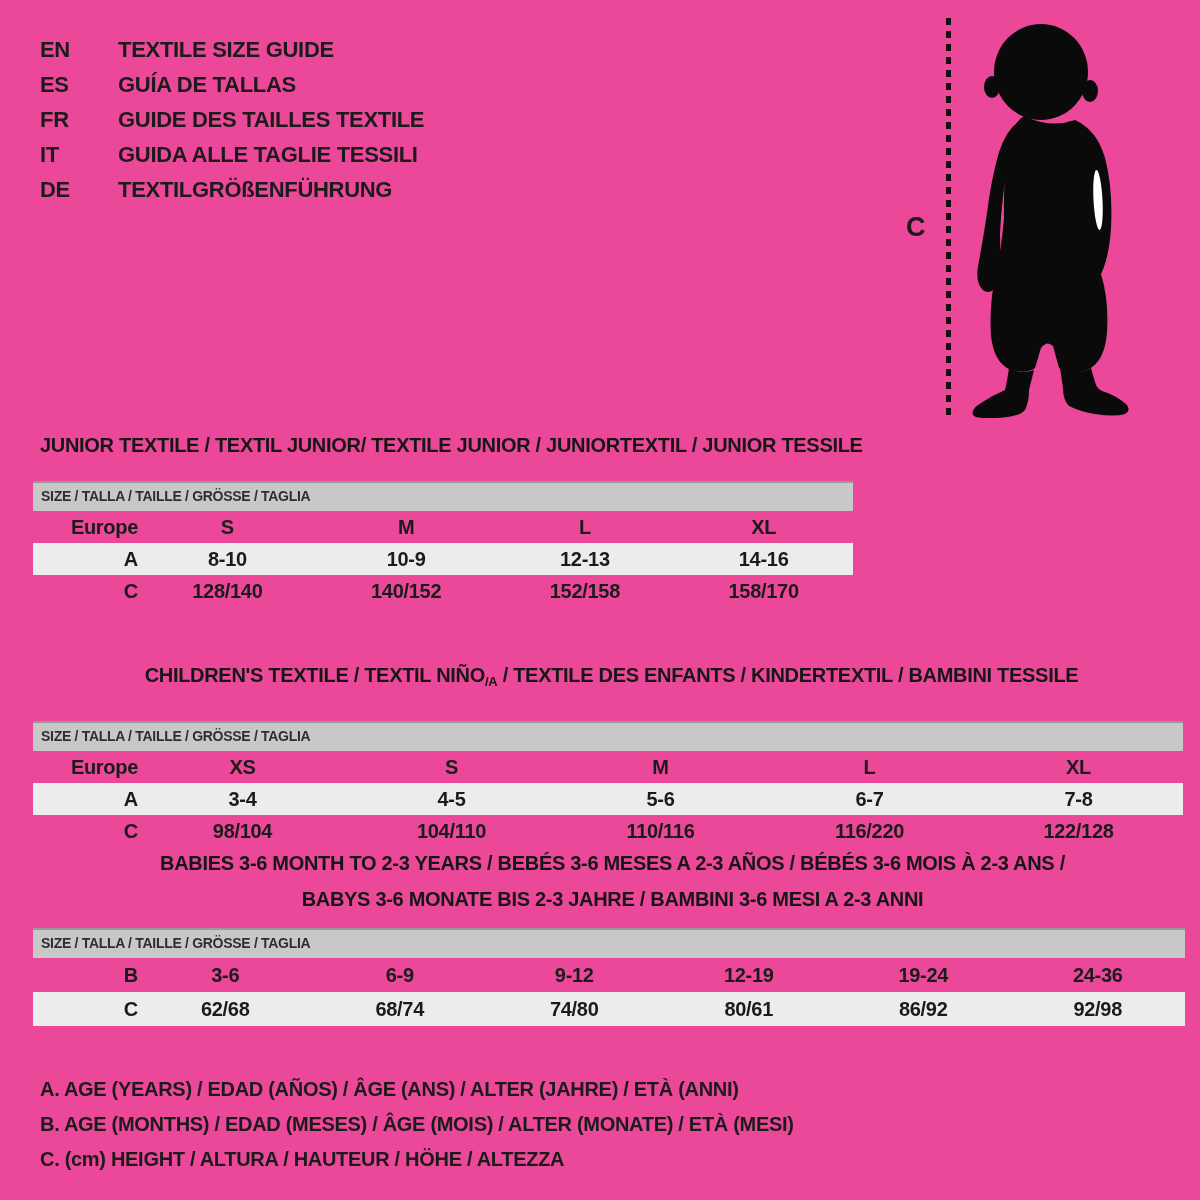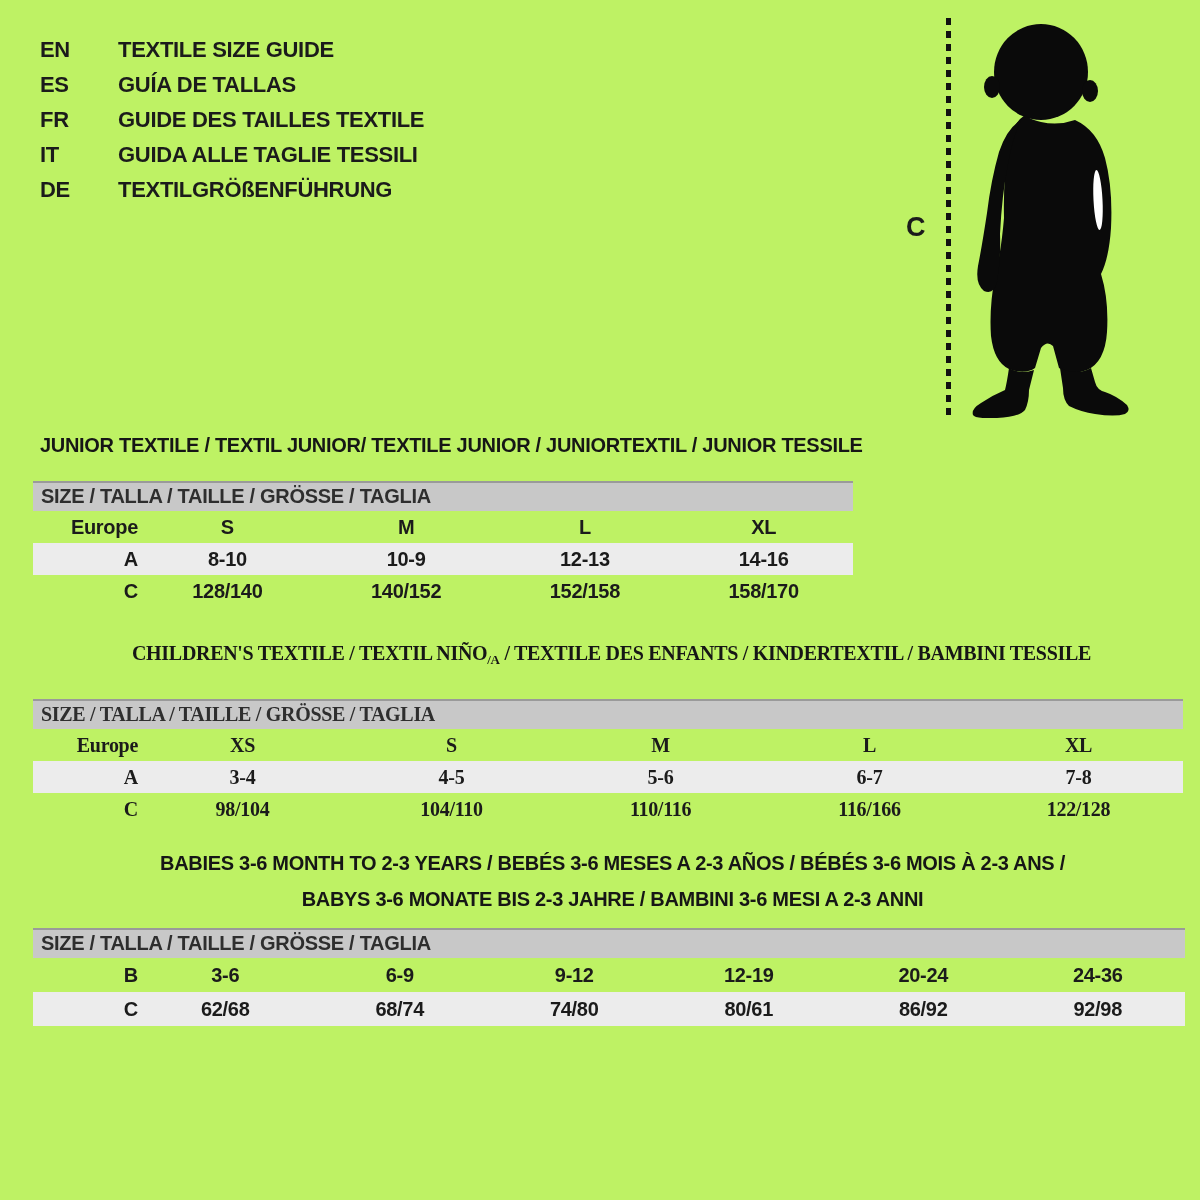--- a/index.html
+++ b/index.html
@@ -1,17 +1,17 @@
 <!DOCTYPE html>
 <html><head>
 <meta charset="utf-8">
 <style>
   html,body{margin:0;padding:0;background:#fff;}
   #page{
-    position:relative;width:1200px;height:1200px;background:#bef264;
+    position:relative;width:1200px;height:1200px;background:#ec4899;
     font-family:"Liberation Sans",sans-serif;color:#1b1b1b;overflow:hidden;
     -webkit-font-smoothing:antialiased;
   }
   
   .langs{position:absolute;left:40px;top:32px;}
   .lang-row{display:flex;height:35px;align-items:center;font-size:22px;font-weight:700;letter-spacing:-0.3px;}
   .lang-code{width:78px;}
   
   .measure-line{
     position:absolute;left:946px;top:18px;width:5px;height:398px;
@@ -21,31 +21,31 @@
   .baby-svg{position:absolute;left:962px;top:18px;}
   
   .sec{position:absolute;left:33px;}
   .sec-title{
     margin:0 0 0 7px;font-size:20px;font-weight:700;letter-spacing:-0.3px;
     line-height:24px;color:#161616;white-space:nowrap;text-align:center;
   }
   .sec-title .subab{font-size:13px;vertical-align:-4px;}
   .size-bar{
     background:#c8c8c8;border-top:2px solid #9a9a9a;height:30px;box-sizing:border-box;
-    font-size:20px;font-weight:700;letter-spacing:-0.3px;color:#2e2e2e;
+    font-size:14px;font-weight:700;letter-spacing:-0.3px;color:#2e2e2e;
     line-height:27px;padding-left:8px;
   }
   .t-row{display:flex;align-items:center;height:32px;font-size:20px;font-weight:700;letter-spacing:-0.3px;}
   .babies .t-row{height:34px;}
   .t-row.shaded{background:#ececec;}
   .c{flex:1;text-align:center;}
   .c.lbl{flex:0 0 105px;text-align:right;padding-left:8px;box-sizing:border-box;}
   .junior{top:433px;width:820px;}
   .junior .size-bar{margin-top:24px;}
-  .children{top:641px;width:1150px;font-family:Liberation Serif, serif;}
+  .children{top:663px;width:1150px;}
   .children .size-bar{margin-top:27px;}
   .babies{top:845px;width:1152px;}
   .babies .sec-title{line-height:36px;}
   .babies .size-bar{margin-top:11px;}
   
   .footnotes{position:absolute;left:40px;top:1072px;}
   .footnote{font-size:20px;font-weight:700;letter-spacing:-0.3px;line-height:35px;white-space:nowrap;}
 </style>
 </head>
 <body>
@@ -134,45 +134,50 @@
       <div class="c">4-5</div>
       <div class="c">5-6</div>
       <div class="c">6-7</div>
       <div class="c">7-8</div>
     </div>
     <div class="t-row">
       <div class="c lbl">C</div>
       <div class="c">98/104</div>
       <div class="c">104/110</div>
       <div class="c">110/116</div>
-      <div class="c">116/166</div>
+      <div class="c">116/220</div>
       <div class="c">122/128</div>
     </div>
   </section>
 
   <section class="sec babies">
     <h2 class="sec-title">
       <div>BABIES 3-6 MONTH TO 2-3 YEARS / BEBÉS 3-6 MESES A 2-3 AÑOS / BÉBÉS 3-6 MOIS À 2-3 ANS /</div>
       <div>BABYS 3-6 MONATE BIS 2-3 JAHRE / BAMBINI 3-6 MESI A 2-3 ANNI</div>
     </h2>
     <div class="size-bar">SIZE / TALLA / TAILLE / GRÖSSE / TAGLIA</div>
     <div class="t-row">
       <div class="c lbl">B</div>
       <div class="c">3-6</div>
       <div class="c">6-9</div>
       <div class="c">9-12</div>
       <div class="c">12-19</div>
-      <div class="c">20-24</div>
+      <div class="c">19-24</div>
       <div class="c">24-36</div>
     </div>
     <div class="t-row shaded">
       <div class="c lbl">C</div>
       <div class="c">62/68</div>
       <div class="c">68/74</div>
       <div class="c">74/80</div>
       <div class="c">80/61</div>
       <div class="c">86/92</div>
       <div class="c">92/98</div>
     </div>
   </section>
 
+  <div class="footnotes">
+    <div class="footnote">A. AGE (YEARS) / EDAD (AÑOS) / ÂGE (ANS) / ALTER (JAHRE) / ETÀ (ANNI)</div>
+    <div class="footnote">B. AGE (MONTHS) / EDAD (MESES) / ÂGE (MOIS) / ALTER (MONATE) / ETÀ (MESI)</div>
+    <div class="footnote">C. (cm) HEIGHT / ALTURA / HAUTEUR / HÖHE / ALTEZZA</div>
+  </div>
 
 </div>
 
 </body></html>

